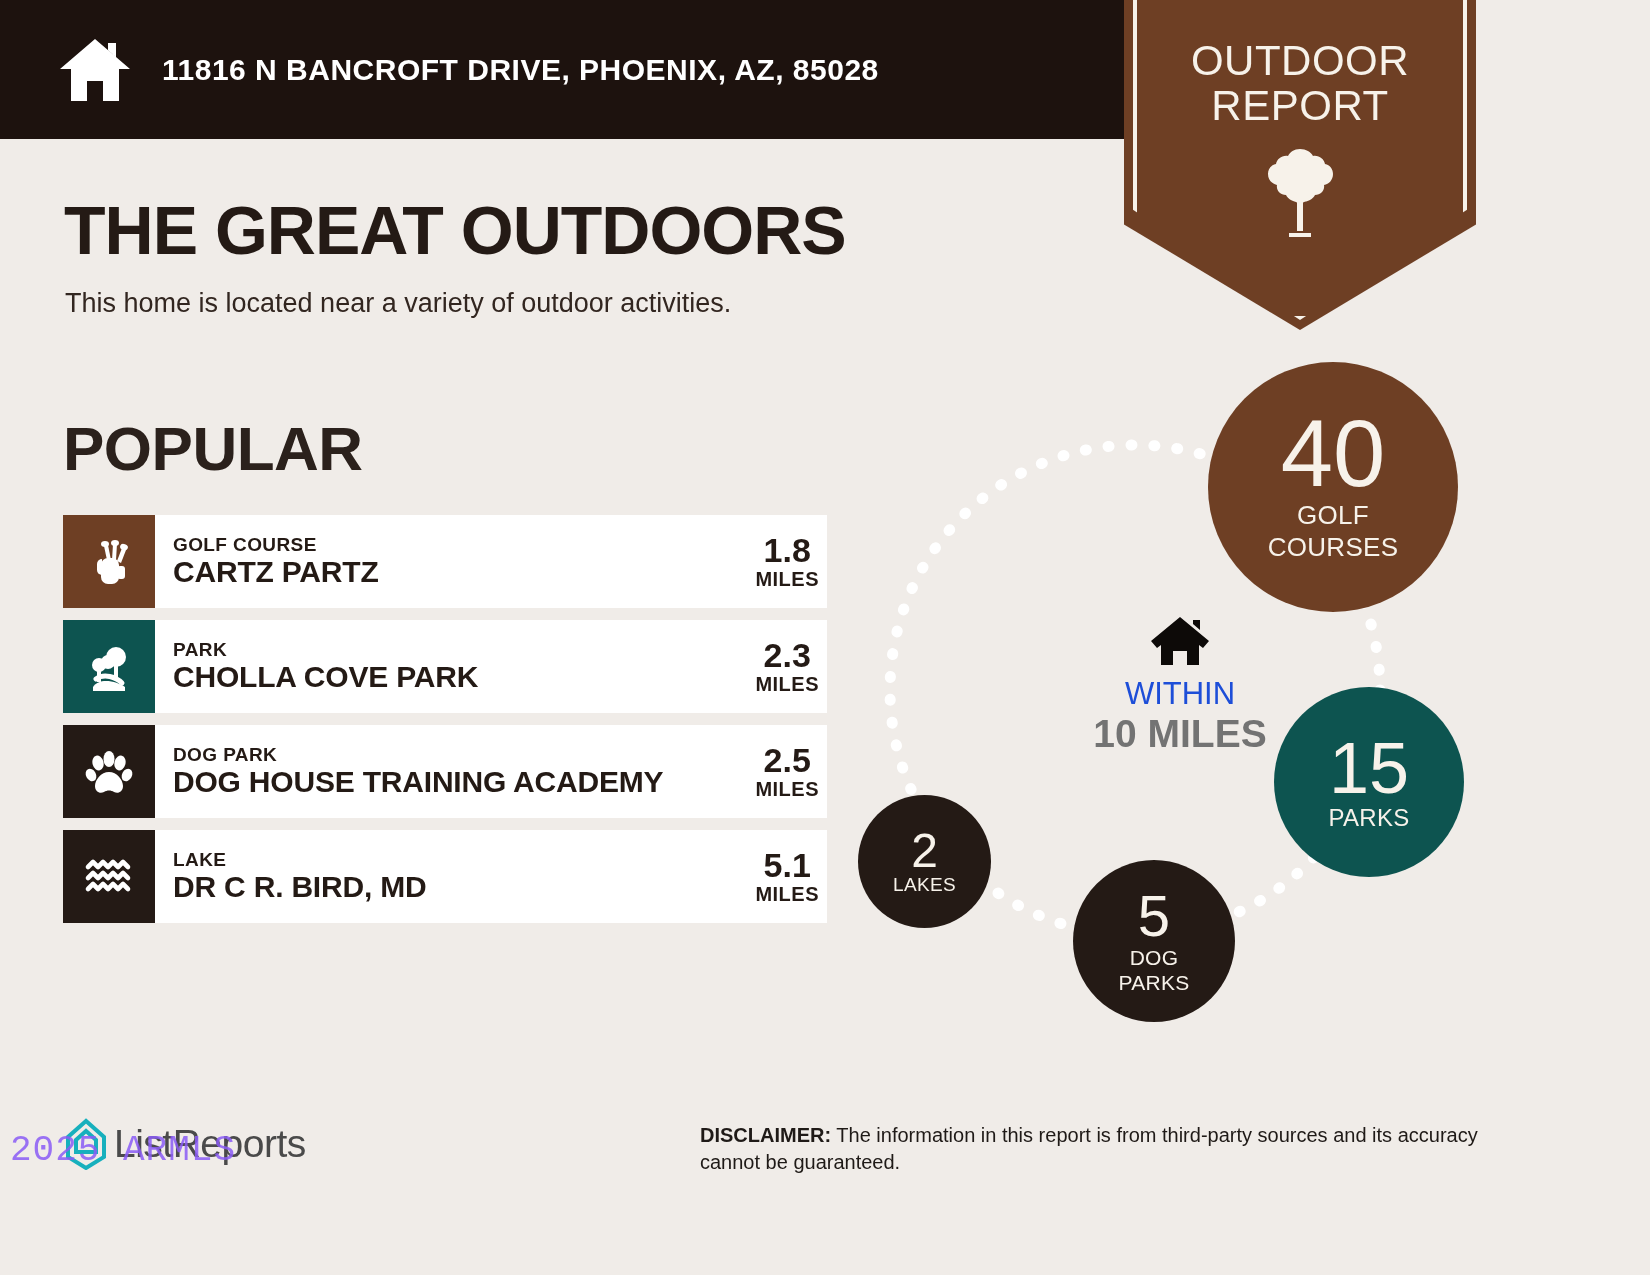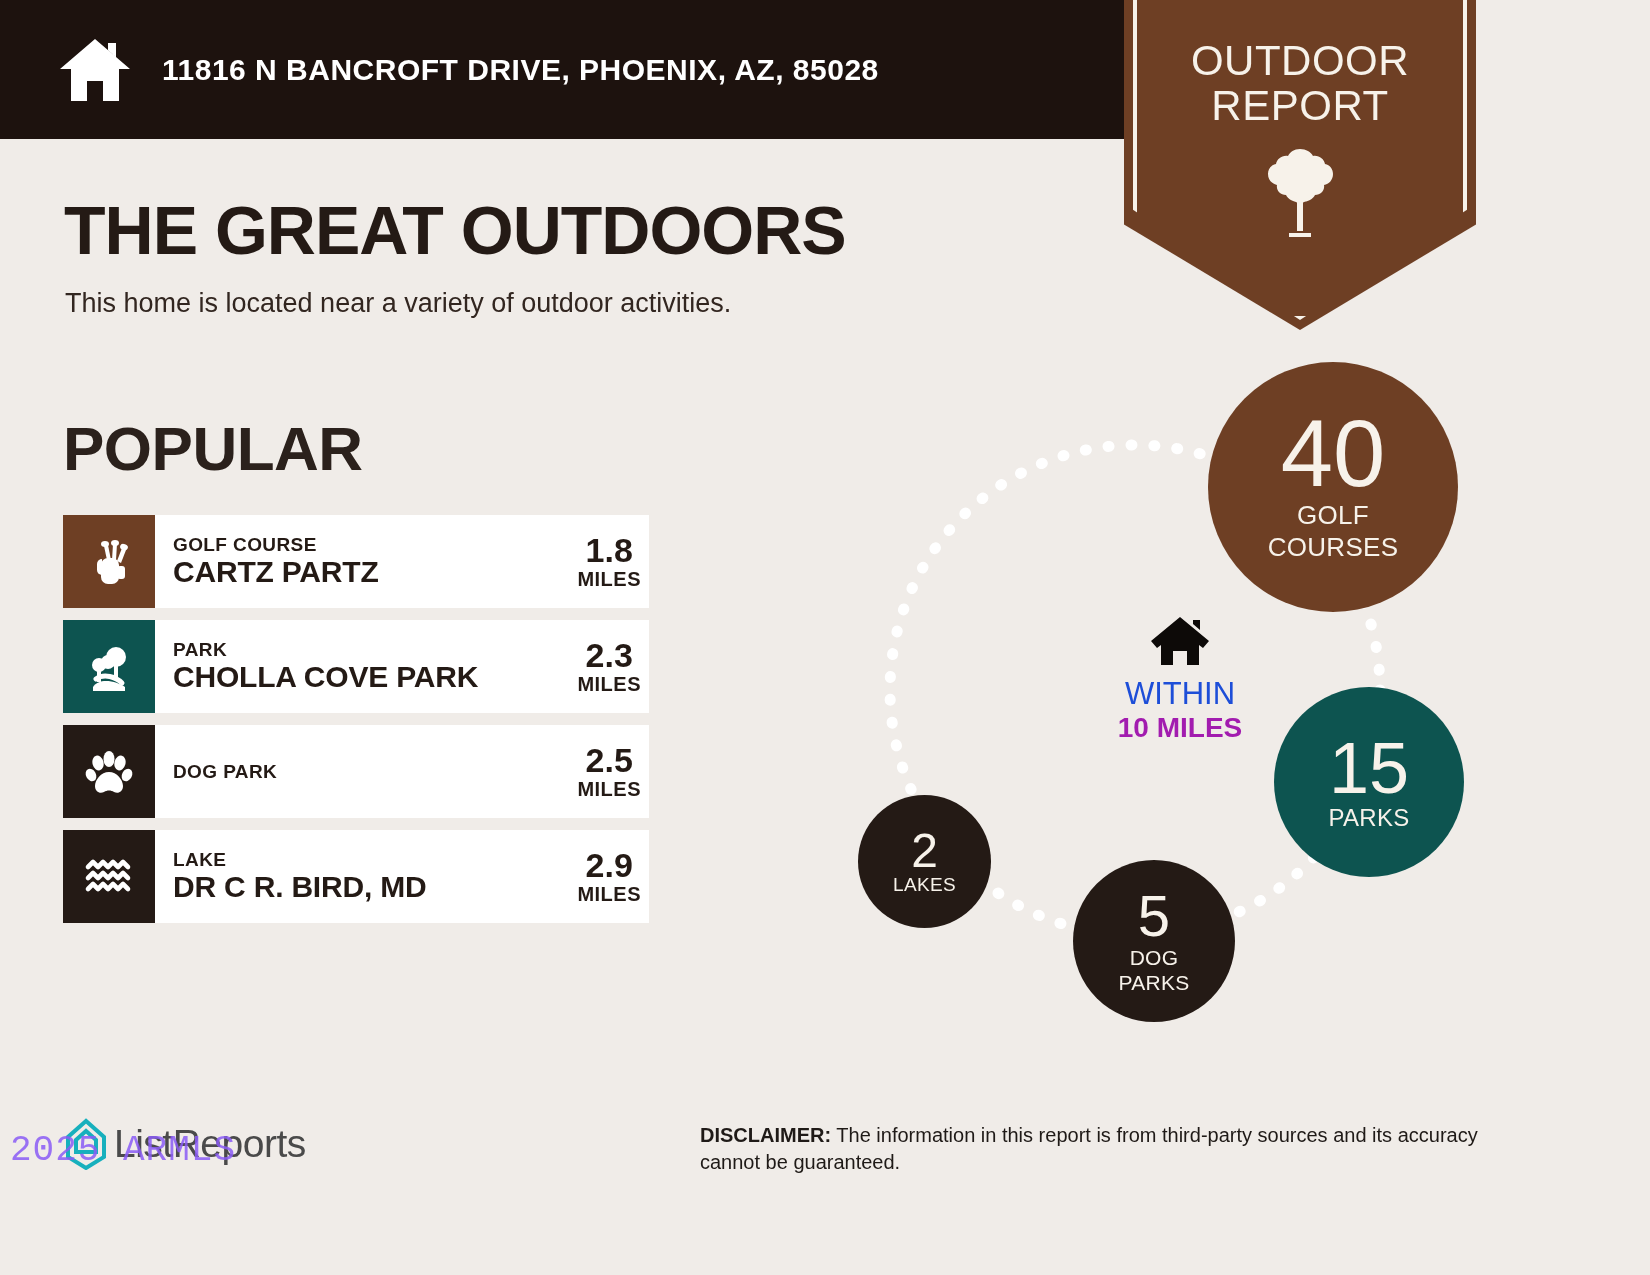--- a/index.html
+++ b/index.html
@@ -51,21 +51,21 @@
   .sub{
     position:absolute; left:65px; top:288px;
     font-size:27px; font-weight:400; color:#322620;
   }
   .h2{
     position:absolute; left:63px; top:418px;
     font-size:62px; font-weight:700; letter-spacing:-.5px; line-height:1;
     color:#2b211c;
   }
 
-  .list{ position:absolute; left:63px; top:515px; width:586px; }
+  .list{ position:absolute; left:63px; top:515px; width:764px; }
   .row{
     display:flex; align-items:stretch; height:93px;
     background:#ffffff; margin-bottom:12px;
   }
   .row-icon{
     width:92px; flex:0 0 92px; display:flex; align-items:center; justify-content:center;
   }
   .row-icon svg{ width:52px; height:52px; display:block; }
   .row-body{
     flex:1 1 auto; display:flex; align-items:center; padding-left:18px; min-width:0;
@@ -104,21 +104,21 @@
 
   .b-lakes{ left:28px; top:455px; width:133px; height:133px; background:#241a15; }
   .b-lakes .bub-num{ font-size:48px; }
   .b-lakes .bub-lbl{ font-size:19px; margin-top:2px; }
 
   .center-block{
     position:absolute; left:185px; top:275px; width:330px; text-align:center;
   }
   .center-home{ width:62px; height:52px; display:block; margin:0 auto 10px; }
   .center-l1{ font-size:31px; font-weight:400; color:#1d4ed8; line-height:1.12; }
-  .center-l2{ font-size:28px; font-weight:700; color:#a21caf; line-height:1.12; }
+  .center-l2{ font-size:39px; font-weight:700; color:#737373; line-height:1.12; }
 
   
   .logo{ position:absolute; left:62px; top:1118px; display:flex; align-items:center; }
   .logo svg{ width:48px; height:52px; display:block; }
   .logo-text{ font-size:39px; font-weight:400; color:#4a4a4a; margin-left:4px; letter-spacing:-.5px; }
   .watermark{
     position:absolute; left:10px; top:1130px; font-size:36px; color:#8b5cf6;
     font-family:Liberation Mono, monospace; opacity:.85; letter-spacing:1px;
   }
   .disclaimer{
@@ -220,20 +220,21 @@
         <ellipse cx="37" cy="17" rx="5.5" ry="7.5" transform="rotate(15 37 17)"></ellipse>
         <ellipse cx="44" cy="29" rx="5" ry="6.5" transform="rotate(28 44 29)"></ellipse>
         <ellipse cx="8" cy="29" rx="5" ry="6.5" transform="rotate(-28 8 29)"></ellipse>
         <path d="M26 26c8 0 14 8 14 14 0 6-5 8-9 6-3-2-7-2-10 0-4 2-9 0-9-6 0-6 6-14 14-14z"></path>
       </g>
         </svg>
     </div>
     <div class="row-body">
       <div class="row-text">
         <div class="row-cat">DOG PARK</div>
+        <div class="row-name">DOG HOUSE TRAINING ACADEMY</div>
       </div>
     </div>
     <div class="row-dist">
       <div class="row-num">2.5</div>
       <div class="row-unit">MILES</div>
     </div>
   </div>
 
   <div class="row">
     <div class="row-icon" style="background:#241a15">
@@ -245,21 +246,21 @@
       </g>
         </svg>
     </div>
     <div class="row-body">
       <div class="row-text">
         <div class="row-cat">LAKE</div>
         <div class="row-name">DR C R. BIRD, MD</div>
       </div>
     </div>
     <div class="row-dist">
-      <div class="row-num">2.9</div>
+      <div class="row-num">5.1</div>
       <div class="row-unit">MILES</div>
     </div>
   </div>
 
 </div>
 
 <div class="diagram">
 
   <svg class="dotted" viewBox="0 0 720 720">
     <circle cx="305" cy="350" r="245" fill="none" stroke="#ffffff" stroke-width="11" stroke-linecap="round" stroke-dasharray="1 22"></circle>

